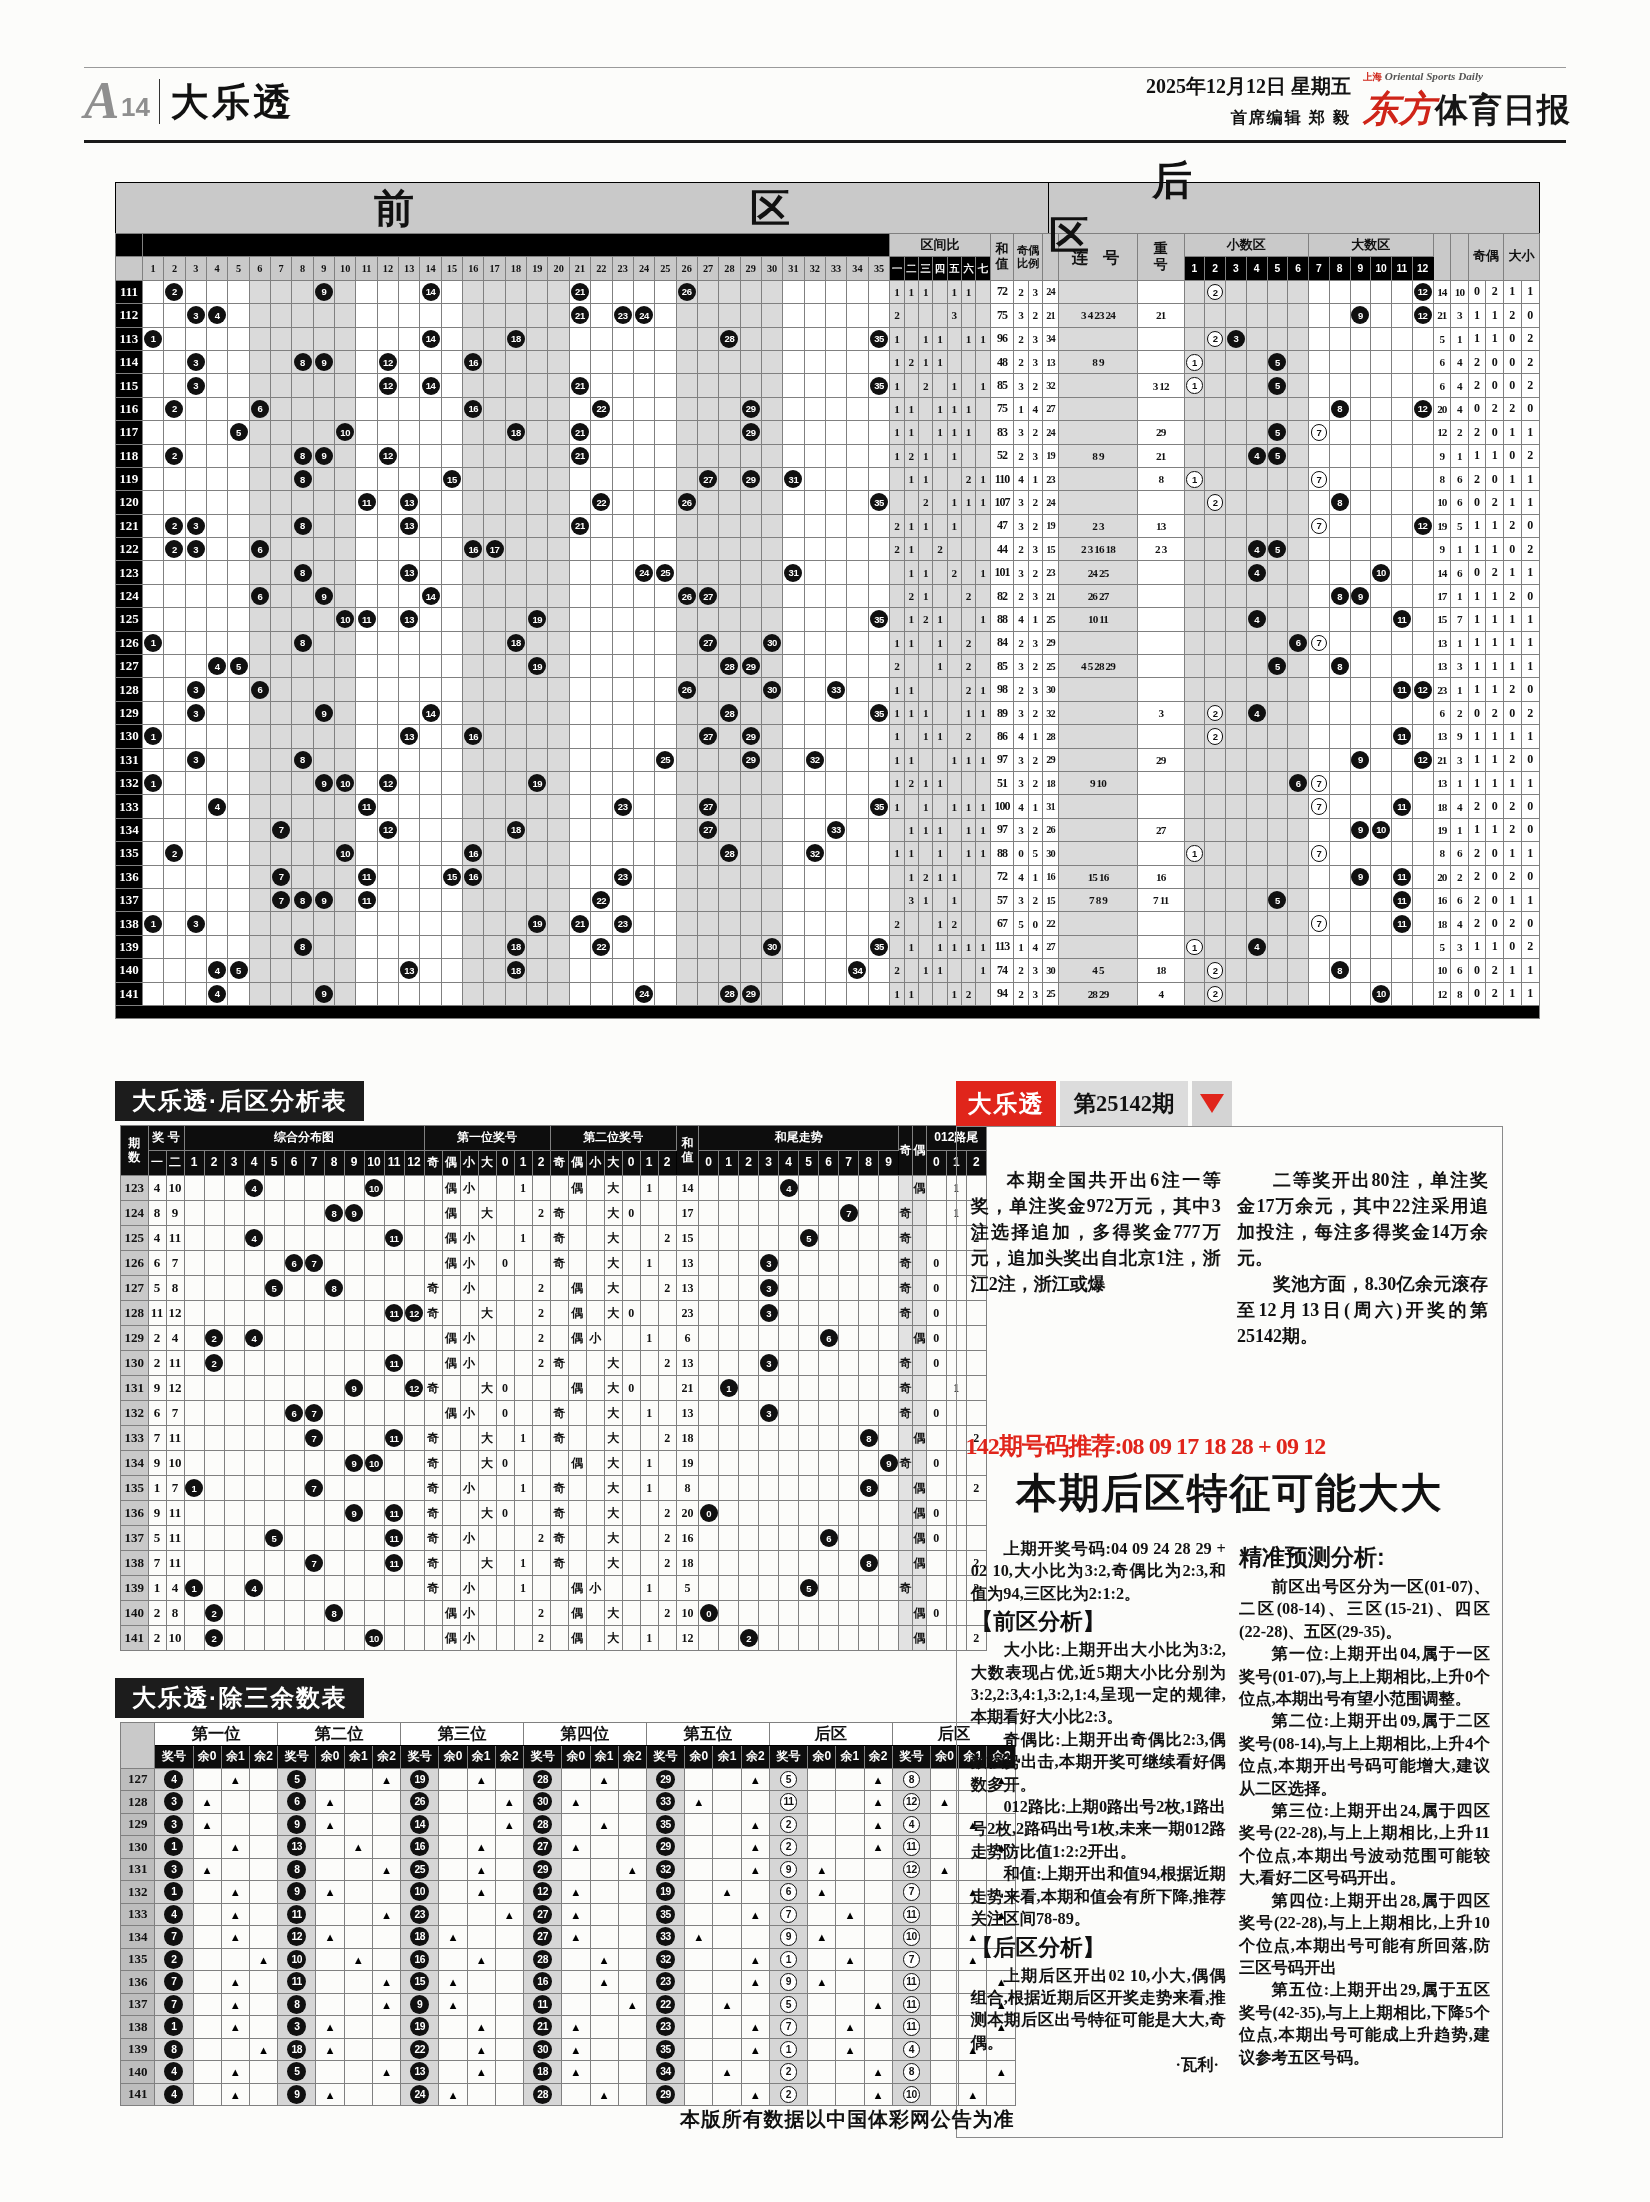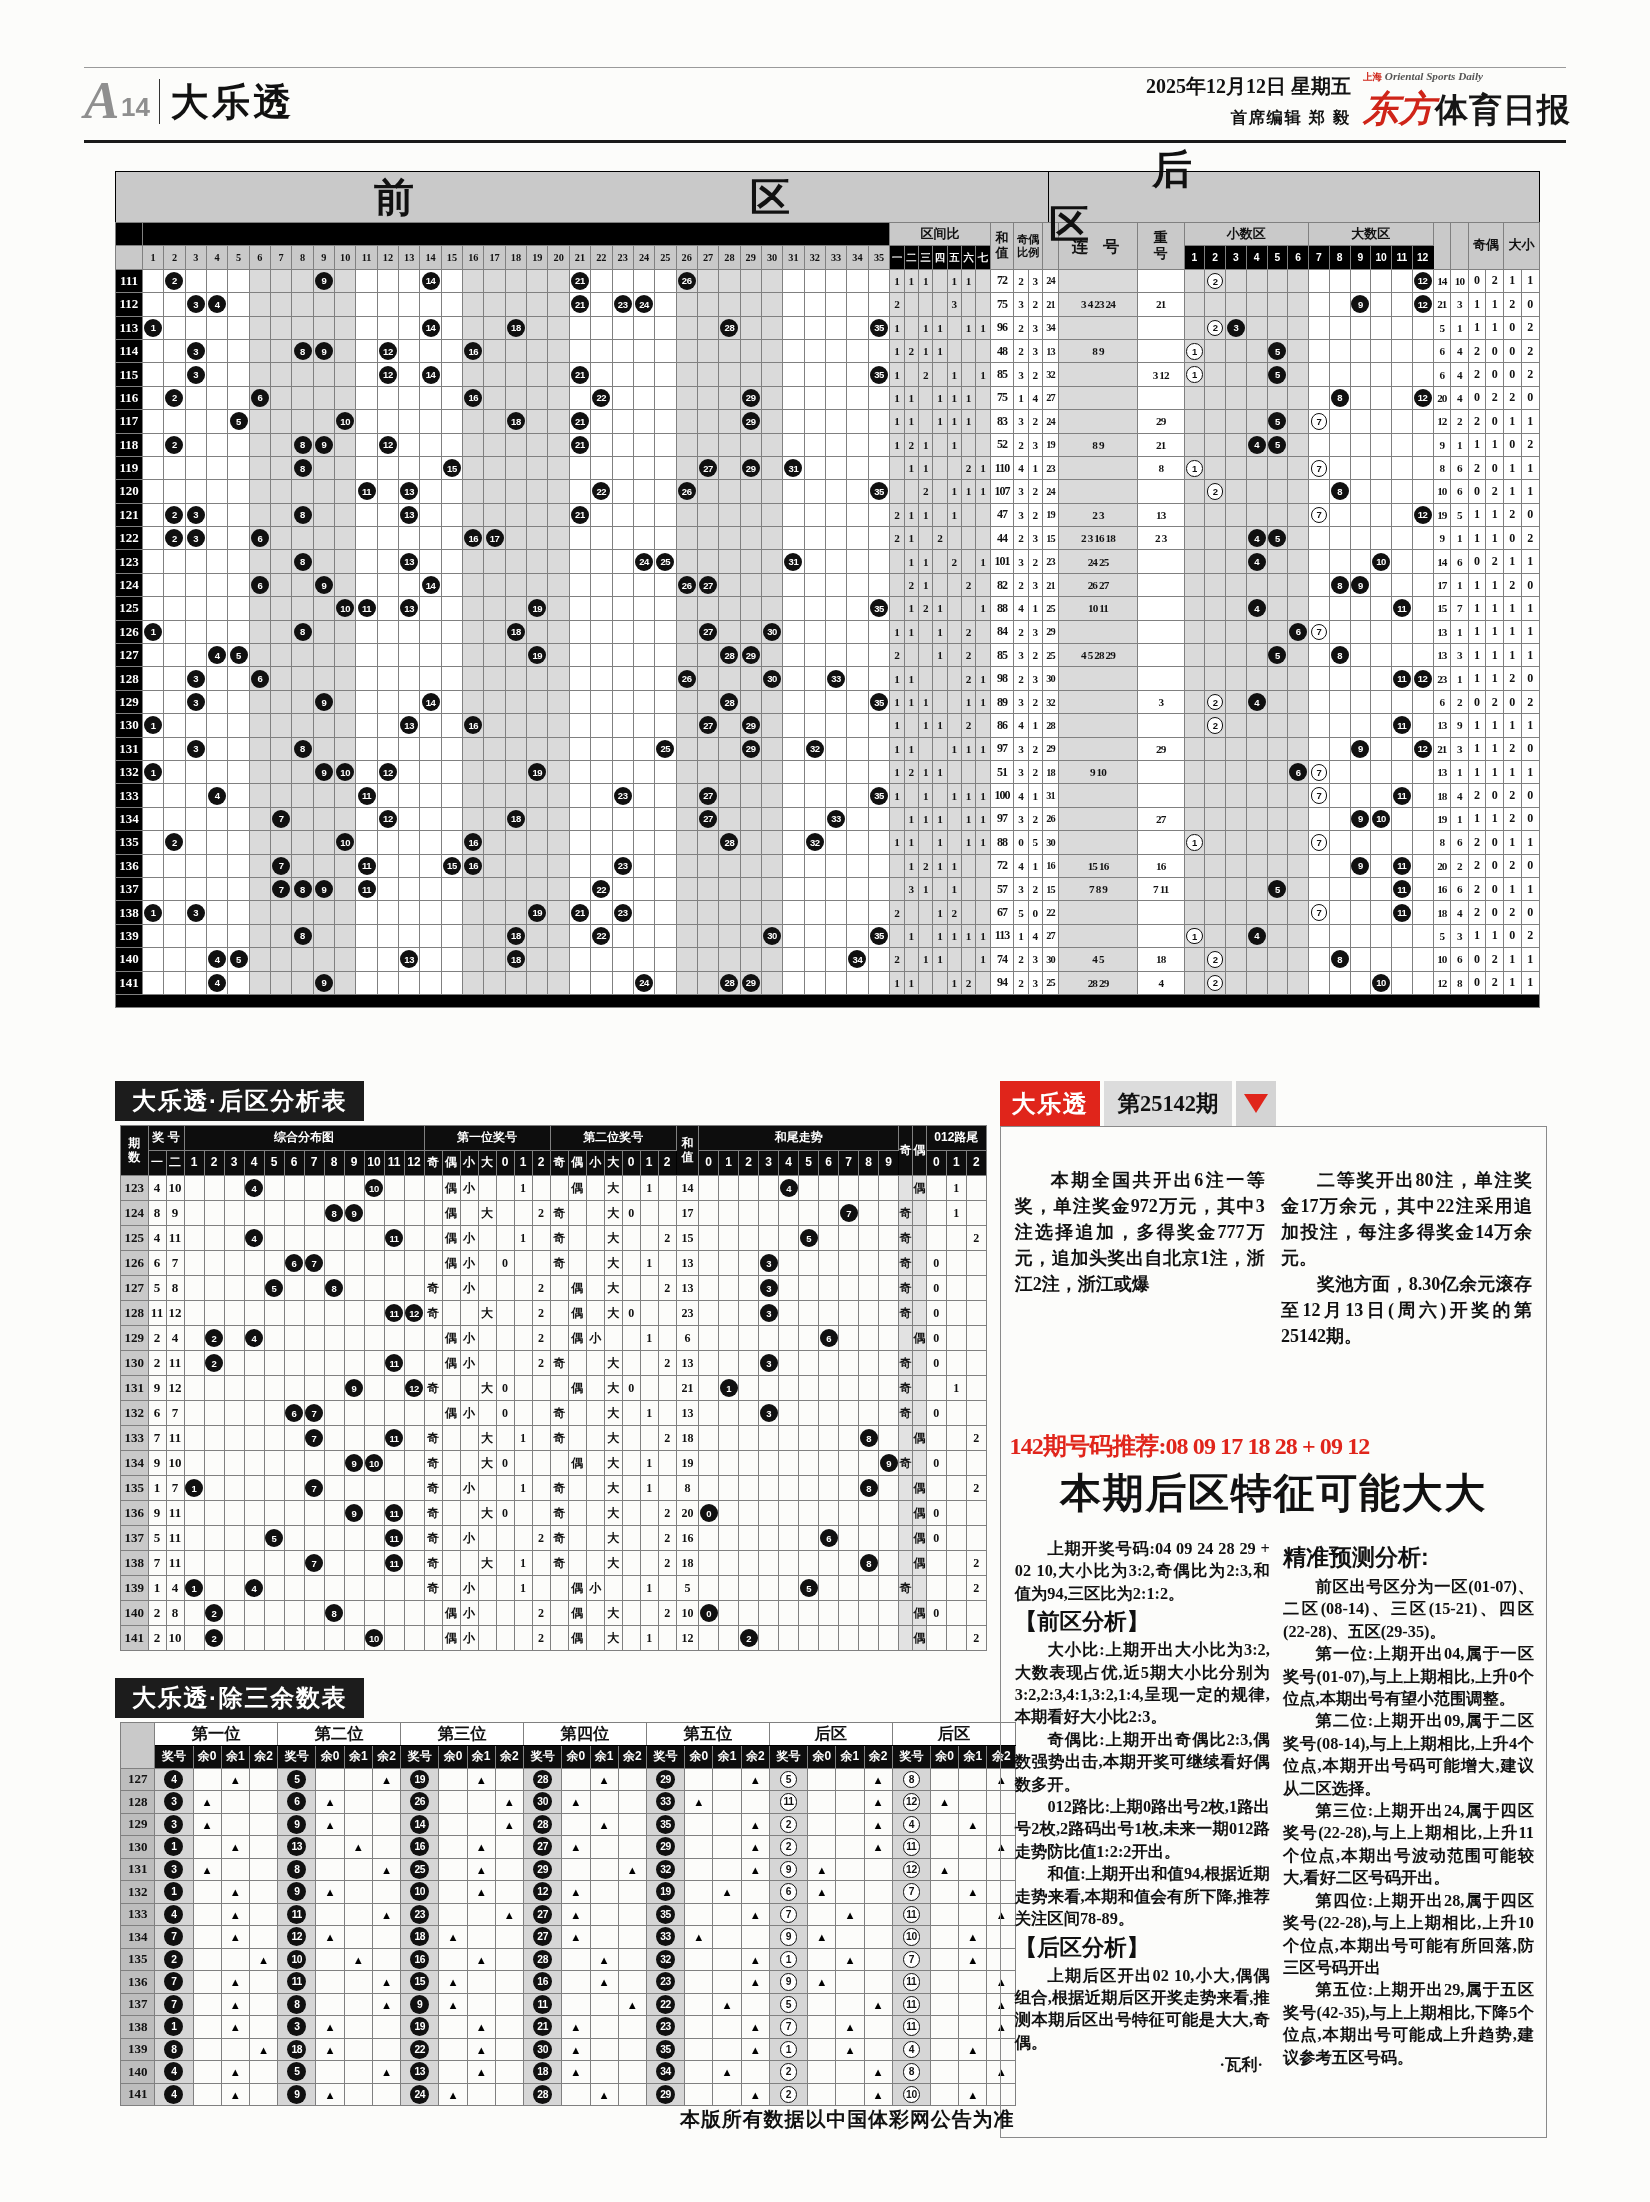--- a/index.html
+++ b/index.html
@@ -16,21 +16,21 @@
   .mh-date{font:bold 20px "Liberation Serif",serif;}
   .mh-ed{font:bold 16.3px "Liberation Sans",sans-serif;margin-top:6.9px;letter-spacing:1.7px;}
   .mh-logo{position:absolute;right:0;top:1.7px;width:203px;}
   .mh-logo-top{font:italic bold 11.2px "Liberation Serif",serif;color:#555;white-space:nowrap;}
   .mh-logo-top .sh{color:#cf2418;font-style:normal;font-size:9.5px;}
   .mh-logo-main{white-space:nowrap;margin-top:1.7px;}
   .mh-logo-df{font:italic bold 36px "Liberation Serif",serif;color:#cf2418;}
   .mh-logo-ty{font:bold 33px "Liberation Sans",sans-serif;color:#161616;letter-spacing:0.9px;}
   .black-rule{position:absolute;left:84px;top:140px;width:1482px;height:3.4px;background:#1a1a1a;}
   
-  .chart{position:absolute;left:115px;top:171px;width:1425px;}
+  .chart{position:absolute;left:115px;top:182px;width:1425px;}
   .chart-titles{display:flex;height:50px;border:1.7px solid #000;border-bottom:none;background:#c9c9c9;}
   .ct-front{width:65.5%;border-right:1.7px solid #000;display:flex;align-items:center;justify-content:center;
             font:bold 40px "Liberation Serif",serif;letter-spacing:163px;text-indent:163px;}
   .ct-back{flex:1;display:flex;align-items:center;justify-content:center;
            font:bold 40px "Liberation Serif",serif;letter-spacing:103px;text-indent:103px;}
   table{border-collapse:collapse;table-layout:fixed;}
   .chart table{width:1425px;border:1.7px solid #000;}
   .chart td{border:0.9px solid #808080;height:22.4px;padding:0;text-align:center;vertical-align:middle;overflow:hidden;}
   .chart .zs{border-left:1.7px solid #000;}
   .chart .strip{background:#000;height:17px;}
@@ -76,21 +76,21 @@
   .bot .gh2{background:#0d0d0d;color:#fff;font:bold 12px "Liberation Sans",sans-serif;}
   .bot .per{background:#bdbdbd;font:bold 13px "Liberation Serif",serif;}
   .bot .jh{background:#d6d6d6;}
   .bot .tri{font:11.2px "Liberation Sans",sans-serif;color:#000;}
   .bot .gsep{border-left:1.7px solid #000;}
   .bot .corner{background:#c9c9c9;}
   .b2{display:inline-flex;align-items:center;justify-content:center;width:19px;height:19px;border-radius:50%;
       background:#101010;color:#fff;font:bold 10.3px "Liberation Sans",sans-serif;letter-spacing:-0.4px;}
   .b2.o{background:#fff;color:#101010;border:1.7px solid #101010;width:15.5px;height:15.5px;}
   
-  .article{position:absolute;left:1000px;top:1081px;width:547px;height:1057px;}
+  .article{position:absolute;left:956px;top:1081px;width:547px;height:1057px;}
   .tab{position:relative;height:45px;}
   .tab-red{display:inline-flex;align-items:center;justify-content:center;height:45px;width:100px;background:#e0251b;
            color:#fff;font:bold 24px "Liberation Sans",sans-serif;letter-spacing:1.7px;vertical-align:top;}
   .tab-issue{display:inline-flex;align-items:center;height:45px;background:#dcdcdc;padding:0 13.8px;
              font:bold 22.4px "Liberation Serif",serif;vertical-align:top;}
   .tab-tri{display:inline-flex;align-items:center;justify-content:center;height:45px;width:40px;background:#d4d4d4;
            vertical-align:top;}
   .tab-tri span{width:0;height:0;border-left:12px solid transparent;border-right:12px solid transparent;
                 border-top:19px solid #e0251b;}
   .art-box{position:absolute;left:0;top:45px;right:0;bottom:0;border:0.9px solid #8a8a8a;}

